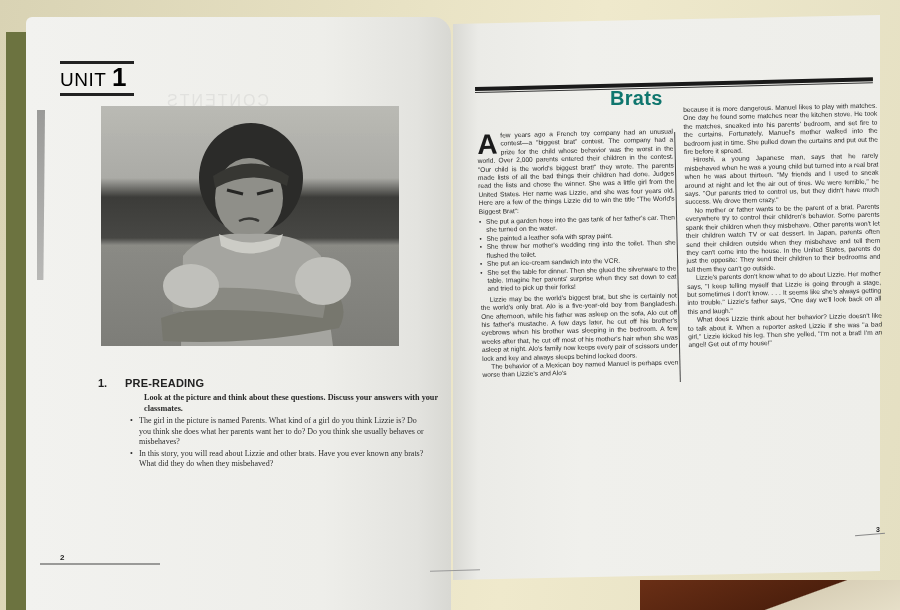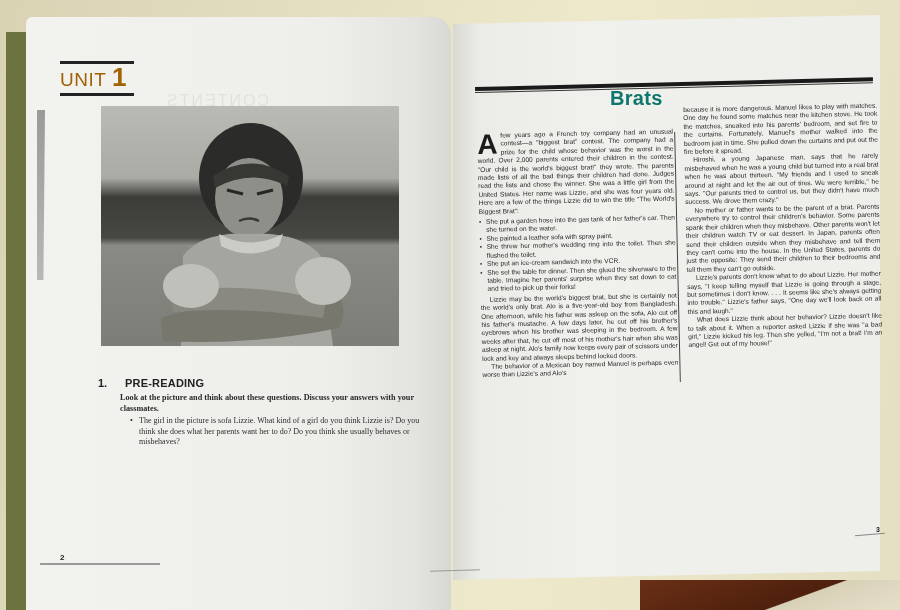--- a/index.html
+++ b/index.html
@@ -12,34 +12,34 @@
   .page{position:absolute;background:#f1f1ee;}
   .page-left{left:26px;top:17px;width:425px;height:593px;
     background:linear-gradient(90deg,#f2f2ef 0%,#eeeeea 70%,#e3e3df 92%,#d8d8d3 100%);
     border-radius:6px 18px 0 0;}
   .page-right{left:453px;top:24px;width:427px;height:556px;
     background:linear-gradient(90deg,#d9d9d4 0%,#ebebe7 6%,#f0f0ec 30%,#eeeeea 100%);
     transform:skewY(-1.2deg);transform-origin:left top;}
   
   .unit-title{position:absolute;left:60px;top:60px;width:74px;}
   .unit-title .rule{height:3px;background:#222;margin:1px 0;}
-  .unit-title .txt{font-family:"Liberation Sans",sans-serif;color:#a16207;font-size:19px;letter-spacing:0.5px;line-height:24px;}
+  .unit-title .txt{font-family:"Liberation Sans",sans-serif;color:#000000;font-size:19px;letter-spacing:0.5px;line-height:24px;}
   .unit-title .txt b{font-size:26px;font-weight:bold;}
   .margin-bar{position:absolute;left:37px;top:110px;width:8px;height:170px;
     background:linear-gradient(180deg,#9a9a98,#b8b8b6);clip-path:polygon(0 0,100% 0,80% 100%,0 100%);}
   .photo{position:absolute;left:101px;top:106px;width:298px;height:240px;
     background:
       radial-gradient(ellipse 48px 58px at 50% 40%,#6a6a66 0%,#5c5c58 45%,transparent 70%),
       radial-gradient(ellipse 45px 50px at 50% 32%,#2e2e2c 0%,#3c3c3a 60%,transparent 75%),
       radial-gradient(ellipse 90px 80px at 50% 78%,#8d8d88 0%,#7c7c77 55%,transparent 80%),
       linear-gradient(180deg,#b7b7b2 0%,#a9a9a4 30%,#3f3f3c 38%,#4a4a47 55%,#8a8a85 58%,#7d7d78 100%);
     filter:contrast(1.05);}
   .section-num{position:absolute;left:98px;top:377px;font-weight:bold;font-size:11px;color:#222;}
   .section-title{position:absolute;left:125px;top:377px;font-weight:bold;font-size:11px;color:#222;letter-spacing:0.2px;}
-  .intro{position:absolute;left:120px;top:392px;width:295px;font-family:"Liberation Serif",serif;font-weight:bold;font-size:8.2px;line-height:11px;color:#2a2a2a;}
+  .intro{position:absolute;left:144px;top:392px;width:295px;font-family:"Liberation Serif",serif;font-weight:bold;font-size:8.2px;line-height:11px;color:#2a2a2a;}
   .questions{position:absolute;left:130px;top:416px;width:300px;margin:0;padding:0;list-style:none;
     font-family:"Liberation Serif",serif;font-size:8px;line-height:10.6px;color:#2d2d2d;}
   .questions li{position:relative;padding-left:9px;margin-bottom:1px;}
   .questions li:before{content:"•";position:absolute;left:0;top:0;}
   .page-num-left{position:absolute;left:60px;top:553px;font-size:8px;font-weight:bold;color:#222;}
   .bottom-rule-left{position:absolute;left:40px;top:563px;width:120px;height:2px;background:#9a9a98;}
   .bottom-rule-left2{position:absolute;left:430px;top:570px;width:50px;height:1px;background:#999;transform:rotate(-2deg);}
   
   .title-rule{position:absolute;left:475px;top:87px;width:398px;height:4px;background:#1a1a1a;transform:rotate(-1.4deg);transform-origin:left top;}
   .title-rule2{position:absolute;left:475px;top:92px;width:398px;height:1px;background:#333;transform:rotate(-1.4deg);transform-origin:left top;}
@@ -100,21 +100,22 @@
 
     <ellipse cx="90" cy="180" rx="28" ry="22" fill="#bdbdb8"></ellipse>
     <ellipse cx="222" cy="175" rx="28" ry="24" fill="#bdbdb8"></ellipse>
   </svg>
 </div>
 
 <div class="section-num">1.</div>
 <div class="section-title">PRE-READING</div>
 <div class="intro">Look at the picture and think about these questions. Discuss your answers with your classmates.</div>
 <ul class="questions">
-  <li>The girl in the picture is sofa Lizzie. What kind of a girl do you think Lizzie is? Do you think she does what her parents want her to do? Do you think she usually behaves or misbehaves?</li>
+  <li>The girl in the picture is named Parents. What kind of a girl do you think Lizzie is? Do you think she does what her parents want her to do? Do you think she usually behaves or misbehaves?</li>
+  <li>In this story, you will read about Lizzie and other brats. Have you ever known any brats? What did they do when they misbehaved?</li>
 </ul>
 
 <div class="page-num-left">2</div>
 <div class="bottom-rule-left"></div>
 <div class="bottom-rule-left2"></div>
 
 <div class="title-rule"></div>
 <div class="title-rule2"></div>
 <div class="story-title">Brats</div>
 

